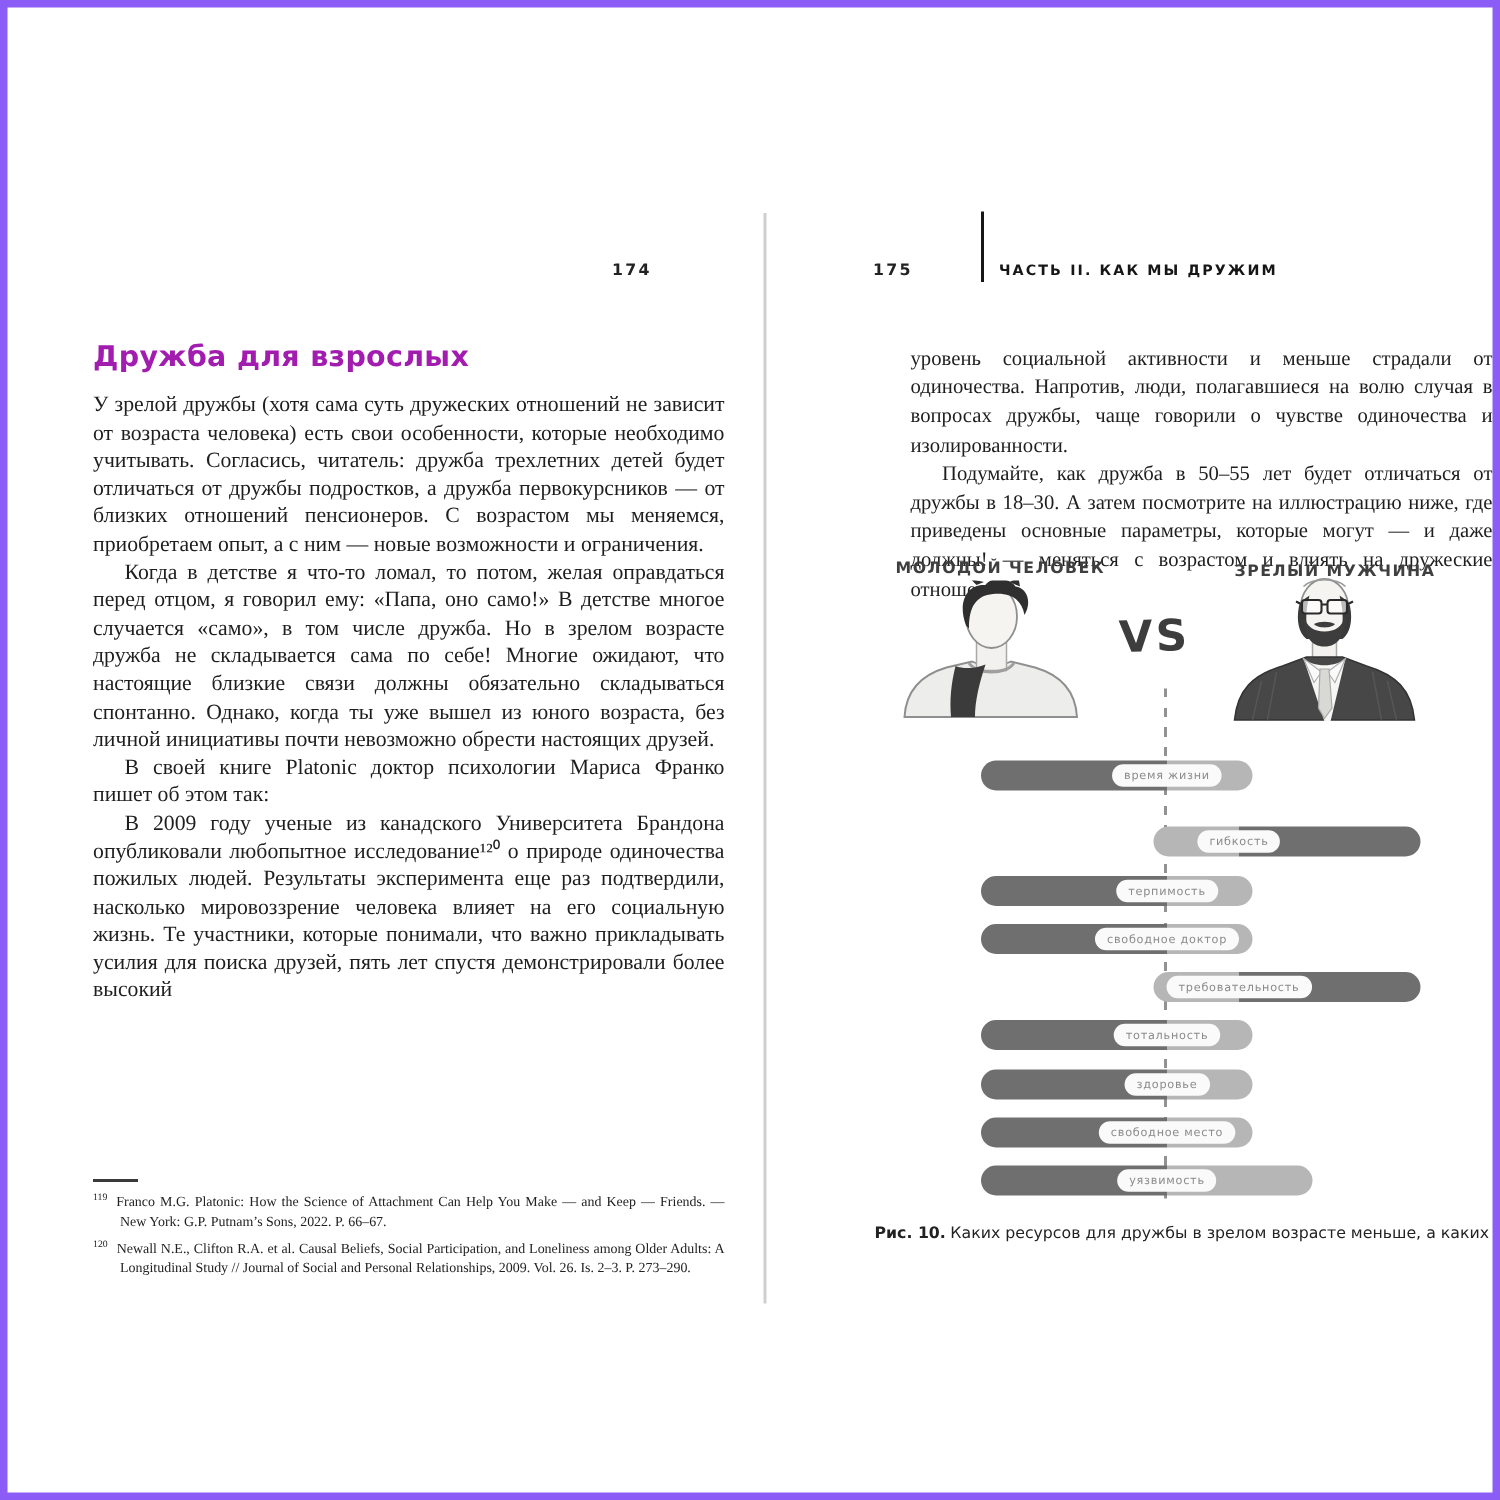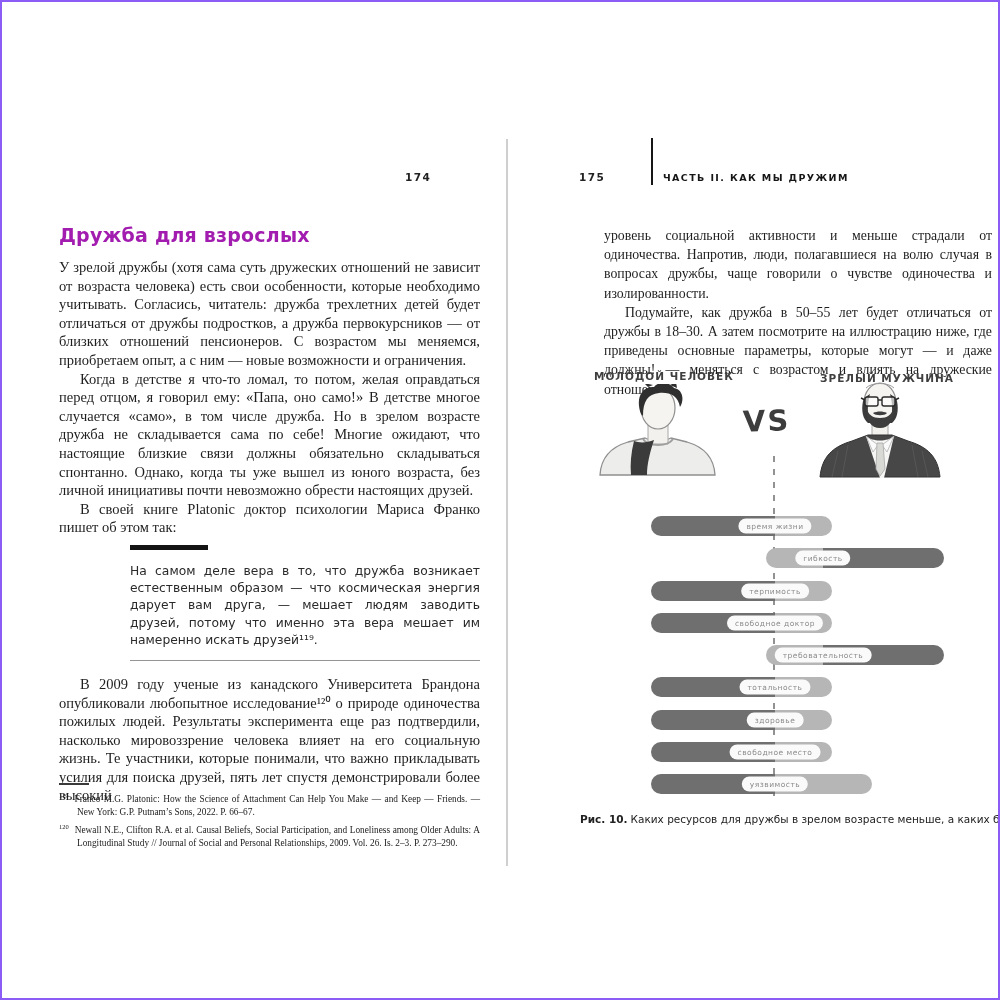--- a/index.html
+++ b/index.html
@@ -1,18 +1,18 @@
 <!DOCTYPE html>
 <html lang="ru" style="--bar-dark: #6f6f6f; --bar-light: #b6b6b6;"><head>
 <meta charset="utf-8">
 <style>
   html,body { margin:0; padding:0; background:#ffffff; }
   .screen {
     position:relative; width:1000px; height:1000px; box-sizing:border-box;
-    background:#ffffff; border:2px solid #8b5cf6; overflow:hidden;
+    background:#ffffff; border:5px solid #8b5cf6; overflow:hidden;
     font-family:"Liberation Serif", serif; color:#1e1e1e;
   }
   .spine { position:absolute; left:504px; top:137px; width:1.5px; height:727px; background:#cfcfcf; }
 
   
   .pagenum { position:absolute; top:169px; font-family:"DejaVu Sans", sans-serif;
              font-size:10.5px; font-weight:bold; letter-spacing:1.5px; color:#222; }
   .pagenum.left  { left:403px; }
   .pagenum.right { left:577px; }
   .header-bar { position:absolute; left:649px; top:136px; width:2px; height:47px; background:#161616; }
@@ -78,25 +78,20 @@
 <div class="screen">
   <div class="spine"></div>
 
   <div class="pagenum left">174</div>
   <h1 class="heading">Дружба для взрослых</h1>
 
   <div class="body-left">
     <p>У зрелой дружбы (хотя сама суть дружеских отношений не зависит от возраста человека) есть свои особенности, которые необходимо учитывать. Согласись, читатель: дружба трехлетних детей будет отличаться от дружбы подростков, а дружба первокурсников — от близких отношений пенсионеров. С возрастом мы меняемся, приобретаем опыт, а с ним — новые возможности и ограничения.</p>
     <p class="indent">Когда в детстве я что-то ломал, то потом, желая оправдаться перед отцом, я говорил ему: «Папа, оно само!» В детстве многое случается «само», в том числе дружба. Но в зрелом возрасте дружба не складывается сама по себе! Многие ожидают, что настоящие близкие связи должны обязательно складываться спонтанно. Однако, когда ты уже вышел из юного возраста, без личной инициативы почти невозможно обрести настоящих друзей.</p>
     <p class="indent">В своей книге Platonic доктор психологии Мариса Франко пишет об этом так:</p>
-    <div class="quote">
-      <div class="quote-bar"></div>
-      <div class="quote-text">На самом деле вера в то, что дружба возникает естественным образом — что космическая энергия дарует вам друга, — мешает людям заводить друзей, потому что именно эта вера мешает им намеренно искать друзей¹¹⁹.</div>
-      <div class="quote-rule"></div>
-    </div>
     <p class="indent">В 2009 году ученые из канадского Университета Брандона опубликовали любопытное исследование¹²⁰ о природе одиночества пожилых людей. Результаты эксперимента еще раз подтвердили, насколько мировоззрение человека влияет на его социальную жизнь. Те участники, которые понимали, что важно прикладывать усилия для поиска друзей, пять лет спустя демонстрировали более высокий</p>
   </div>
 
   <div class="fn-rule"></div>
   <div class="footnotes">
     <p><sup>119</sup><span>Franco M.G. Platonic: How the Science of Attachment Can Help You Make — and Keep — Friends. — New York: G.P. Putnam’s Sons, 2022. P. 66–67.</span></p>
     <p><sup>120</sup><span>Newall N.E., Clifton R.A. et al. Causal Beliefs, Social Participation, and Loneliness among Older Adults: A Longitudinal Study // Journal of Social and Personal Relationships, 2009. Vol. 26. Is. 2–3. P. 273–290.</span></p>
   </div>
 
   <div class="pagenum right">175</div>
@@ -138,21 +133,21 @@
       <path d="M48,7 C54,1 70,1 76,7" fill="none" stroke="#9a9a9a" stroke-width="1"></path>
       <path d="M48,26 C48,40 53,47 62,47 C71,47 76,40 76,26 C74,34 69,37 62,37 C55,37 50,34 48,26 Z" fill="#3d3d3d"></path>
       <path d="M55,32 C59,30 65,30 69,32 C67,35 57,35 55,32 Z" fill="#3d3d3d"></path>
       <rect x="47" y="16" width="13" height="9" rx="2" fill="#ffffff" fill-opacity="0.65" stroke="#2a2a2a" stroke-width="1.4"></rect>
       <rect x="64" y="16" width="13" height="9" rx="2" fill="#ffffff" fill-opacity="0.65" stroke="#2a2a2a" stroke-width="1.4"></rect>
       <path d="M60,19 L64,19 M47,19 L43,17 M77,19 L81,17" stroke="#2a2a2a" stroke-width="1.4" fill="none"></path>
     </svg>
 
     <div class="dash-line"></div>
     <div id="bars">
-        <div class="bar ext-left" style="top: 148px;">
+        <div class="bar ext-left" style="top: 136px;">
           <span class="pill">время жизни</span>
         </div>
         <div class="bar ext-right" style="top: 180.25px;">
           <span class="pill">гибкость</span>
         </div>
         <div class="bar ext-left" style="top: 212.5px;">
           <span class="pill">терпимость</span>
         </div>
         <div class="bar ext-left" style="top: 244.75px;">
           <span class="pill">свободное доктор</span>

